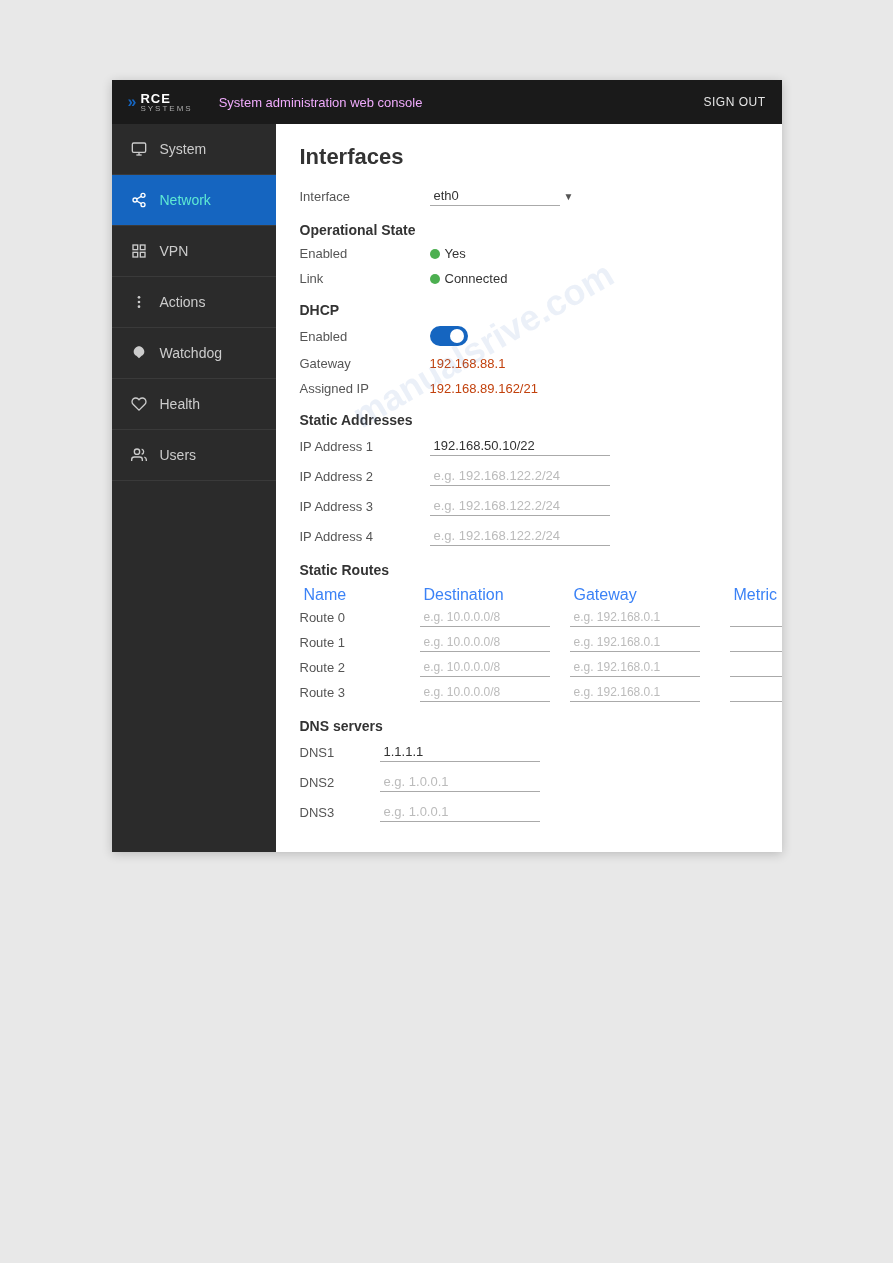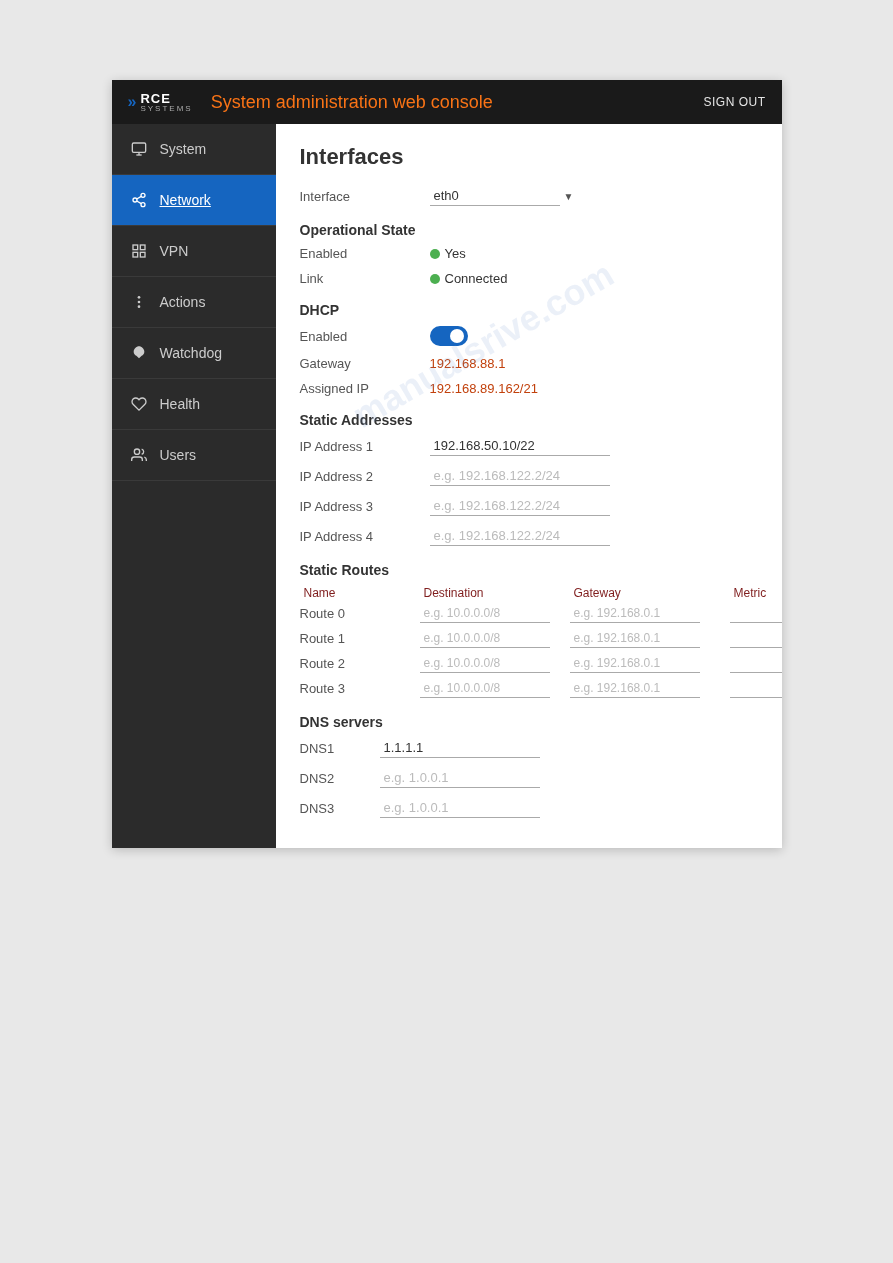--- a/index.html
+++ b/index.html
@@ -54,23 +54,23 @@
       font-size: 13px;
       font-weight: bold;
       letter-spacing: 1px;
     }
     .logo-systems {
       color: #aaa;
       font-size: 8px;
       letter-spacing: 2px;
     }
     .header-title {
-      color: #f97316;
-      font-size: 18px;
-      margin-left: 8px;
+      color: #f0abfc;
+      font-size: 13px;
+      margin-left: 16px;
     }
     .sign-out-btn {
       color: #e5e5e5;
       font-size: 12px;
       background: none;
       border: none;
       cursor: pointer;
       letter-spacing: 0.5px;
     }
     
@@ -90,22 +90,21 @@
       align-items: center;
       gap: 12px;
       padding: 16px 18px;
       color: #ccc;
       font-size: 14px;
       cursor: pointer;
       border-bottom: 1px solid #3a3a3a;
     }
     .sidebar-item.active {
       background: #1565C0;
-      color: #ffffff;
-      text-decoration: underline;
+      color: #5eead4;
     }
     .sidebar-icon {
       width: 18px;
       height: 18px;
       display: flex;
       align-items: center;
       justify-content: center;
       flex-shrink: 0;
     }
     
@@ -220,22 +219,22 @@
       color: #333;
     }
     .read-value {
       font-size: 13px;
       color: #c2410c;
     }
     
     .routes-header {
       display: grid;
       grid-template-columns: 120px 150px 160px 80px;
-      font-size: 12px;
-      color: #7f1d1d;
+      font-size: 16px;
+      color: #3b82f6;
       margin-bottom: 4px;
       padding-left: 4px;
     }
     .route-row {
       display: grid;
       grid-template-columns: 120px 150px 160px 80px;
       align-items: center;
       margin-bottom: 6px;
     }
     .route-label {

